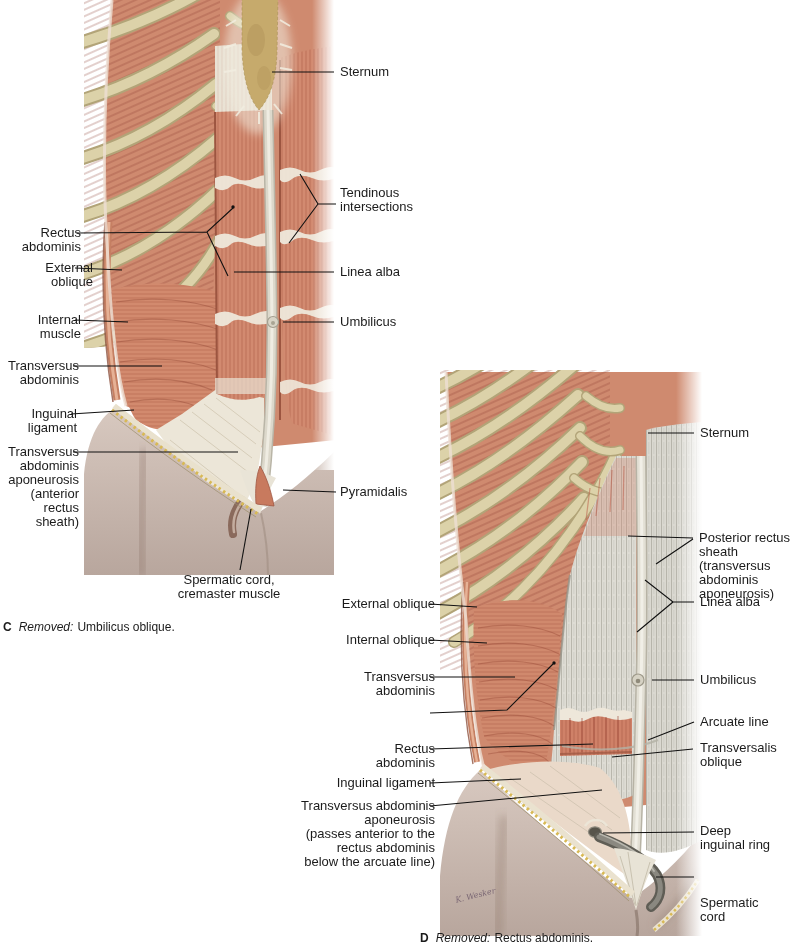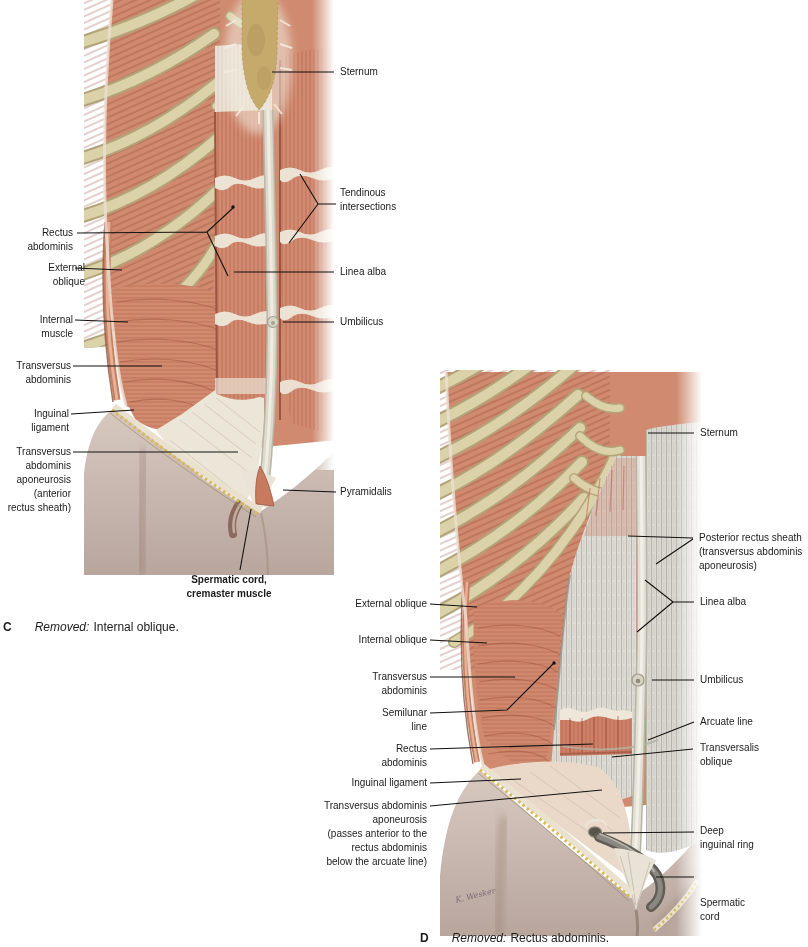--- a/index.html
+++ b/index.html
@@ -1,25 +1,25 @@
 <!DOCTYPE html>
 <html><head>
 <meta charset="utf-8">
 <style>
   html,body{margin:0;padding:0;background:#fff;}
   #page{position:relative;width:808px;height:947px;background:#ffffff;overflow:hidden;
         font-family:"Liberation Sans",sans-serif;color:#1b1b1b;}
   .fig{position:absolute;z-index:1;}
   #leaders{position:absolute;left:0;top:0;z-index:2;pointer-events:none;}
-  .lbl{position:absolute;z-index:3;font-size:10px;line-height:14px;white-space:pre-line;}
-  .lbl.r{text-align:right;}
-  .lbl.c{text-align:center;font-weight:bold;}
+  .lbl{position:absolute;z-index:3;font-size:13px;line-height:14px;white-space:pre-line;}
+  .lbl.r{text-align:right;padding-left:8px;}
+  .lbl.c{text-align:center;}
   .cap{position:absolute;z-index:3;font-size:12px;line-height:15px;display:flex;}
   .cap .letter{font-weight:bold;margin-right:7px;}
-  .cap .removed{font-style:italic;margin-right:4px;margin-left:16px;}
+  .cap .removed{font-style:italic;margin-right:4px;}
   .sig{position:absolute;z-index:3;font-family:"DejaVu Serif",serif;font-style:italic;
        font-size:8px;color:#6a5668;opacity:.8;transform:rotate(-14deg);}
 </style>
 </head>
 <body>
 
 <div id="page">
 
   <svg class="fig" style="left:84px;top:0px" width="250" height="575" viewBox="0 0 250 575">
     <defs>
@@ -388,29 +388,27 @@
 intersections</div>
   <div class="lbl" style="left:340px;top:265px">Linea alba</div>
   <div class="lbl" style="left:340px;top:315px">Umbilicus</div>
   <div class="lbl" style="left:340px;top:485px">Pyramidalis</div>
   <div class="lbl c" style="left:159px;top:573px;width:140px">Spermatic cord,
 cremaster muscle</div>
 
   <div class="cap" style="left:3px;top:620px">
     <span class="letter">C</span>
     <span class="removed">Removed:</span>
-    <span>Internal oblique.</span>
+    <span>Umbilicus oblique.</span>
   </div>
 
   <div class="lbl r" style="left:307px;top:597px;width:120px">External oblique</div>
   <div class="lbl r" style="left:307px;top:633px;width:120px">Internal oblique</div>
   <div class="lbl r" style="left:307px;top:670px;width:120px">Transversus
 abdominis</div>
-  <div class="lbl r" style="left:307px;top:706px;width:120px">Semilunar
-line</div>
   <div class="lbl r" style="left:307px;top:742px;width:120px">Rectus
 abdominis</div>
   <div class="lbl r" style="left:307px;top:776px;width:120px">Inguinal ligament</div>
   <div class="lbl r" style="left:280px;top:799px;width:147px">Transversus abdominis
 aponeurosis
 (passes anterior to the
 rectus abdominis
 below the arcuate line)</div>
   <div class="lbl" style="left:700px;top:426px">Sternum</div>
   <div class="lbl" style="left:699px;top:531px">Posterior rectus sheath

